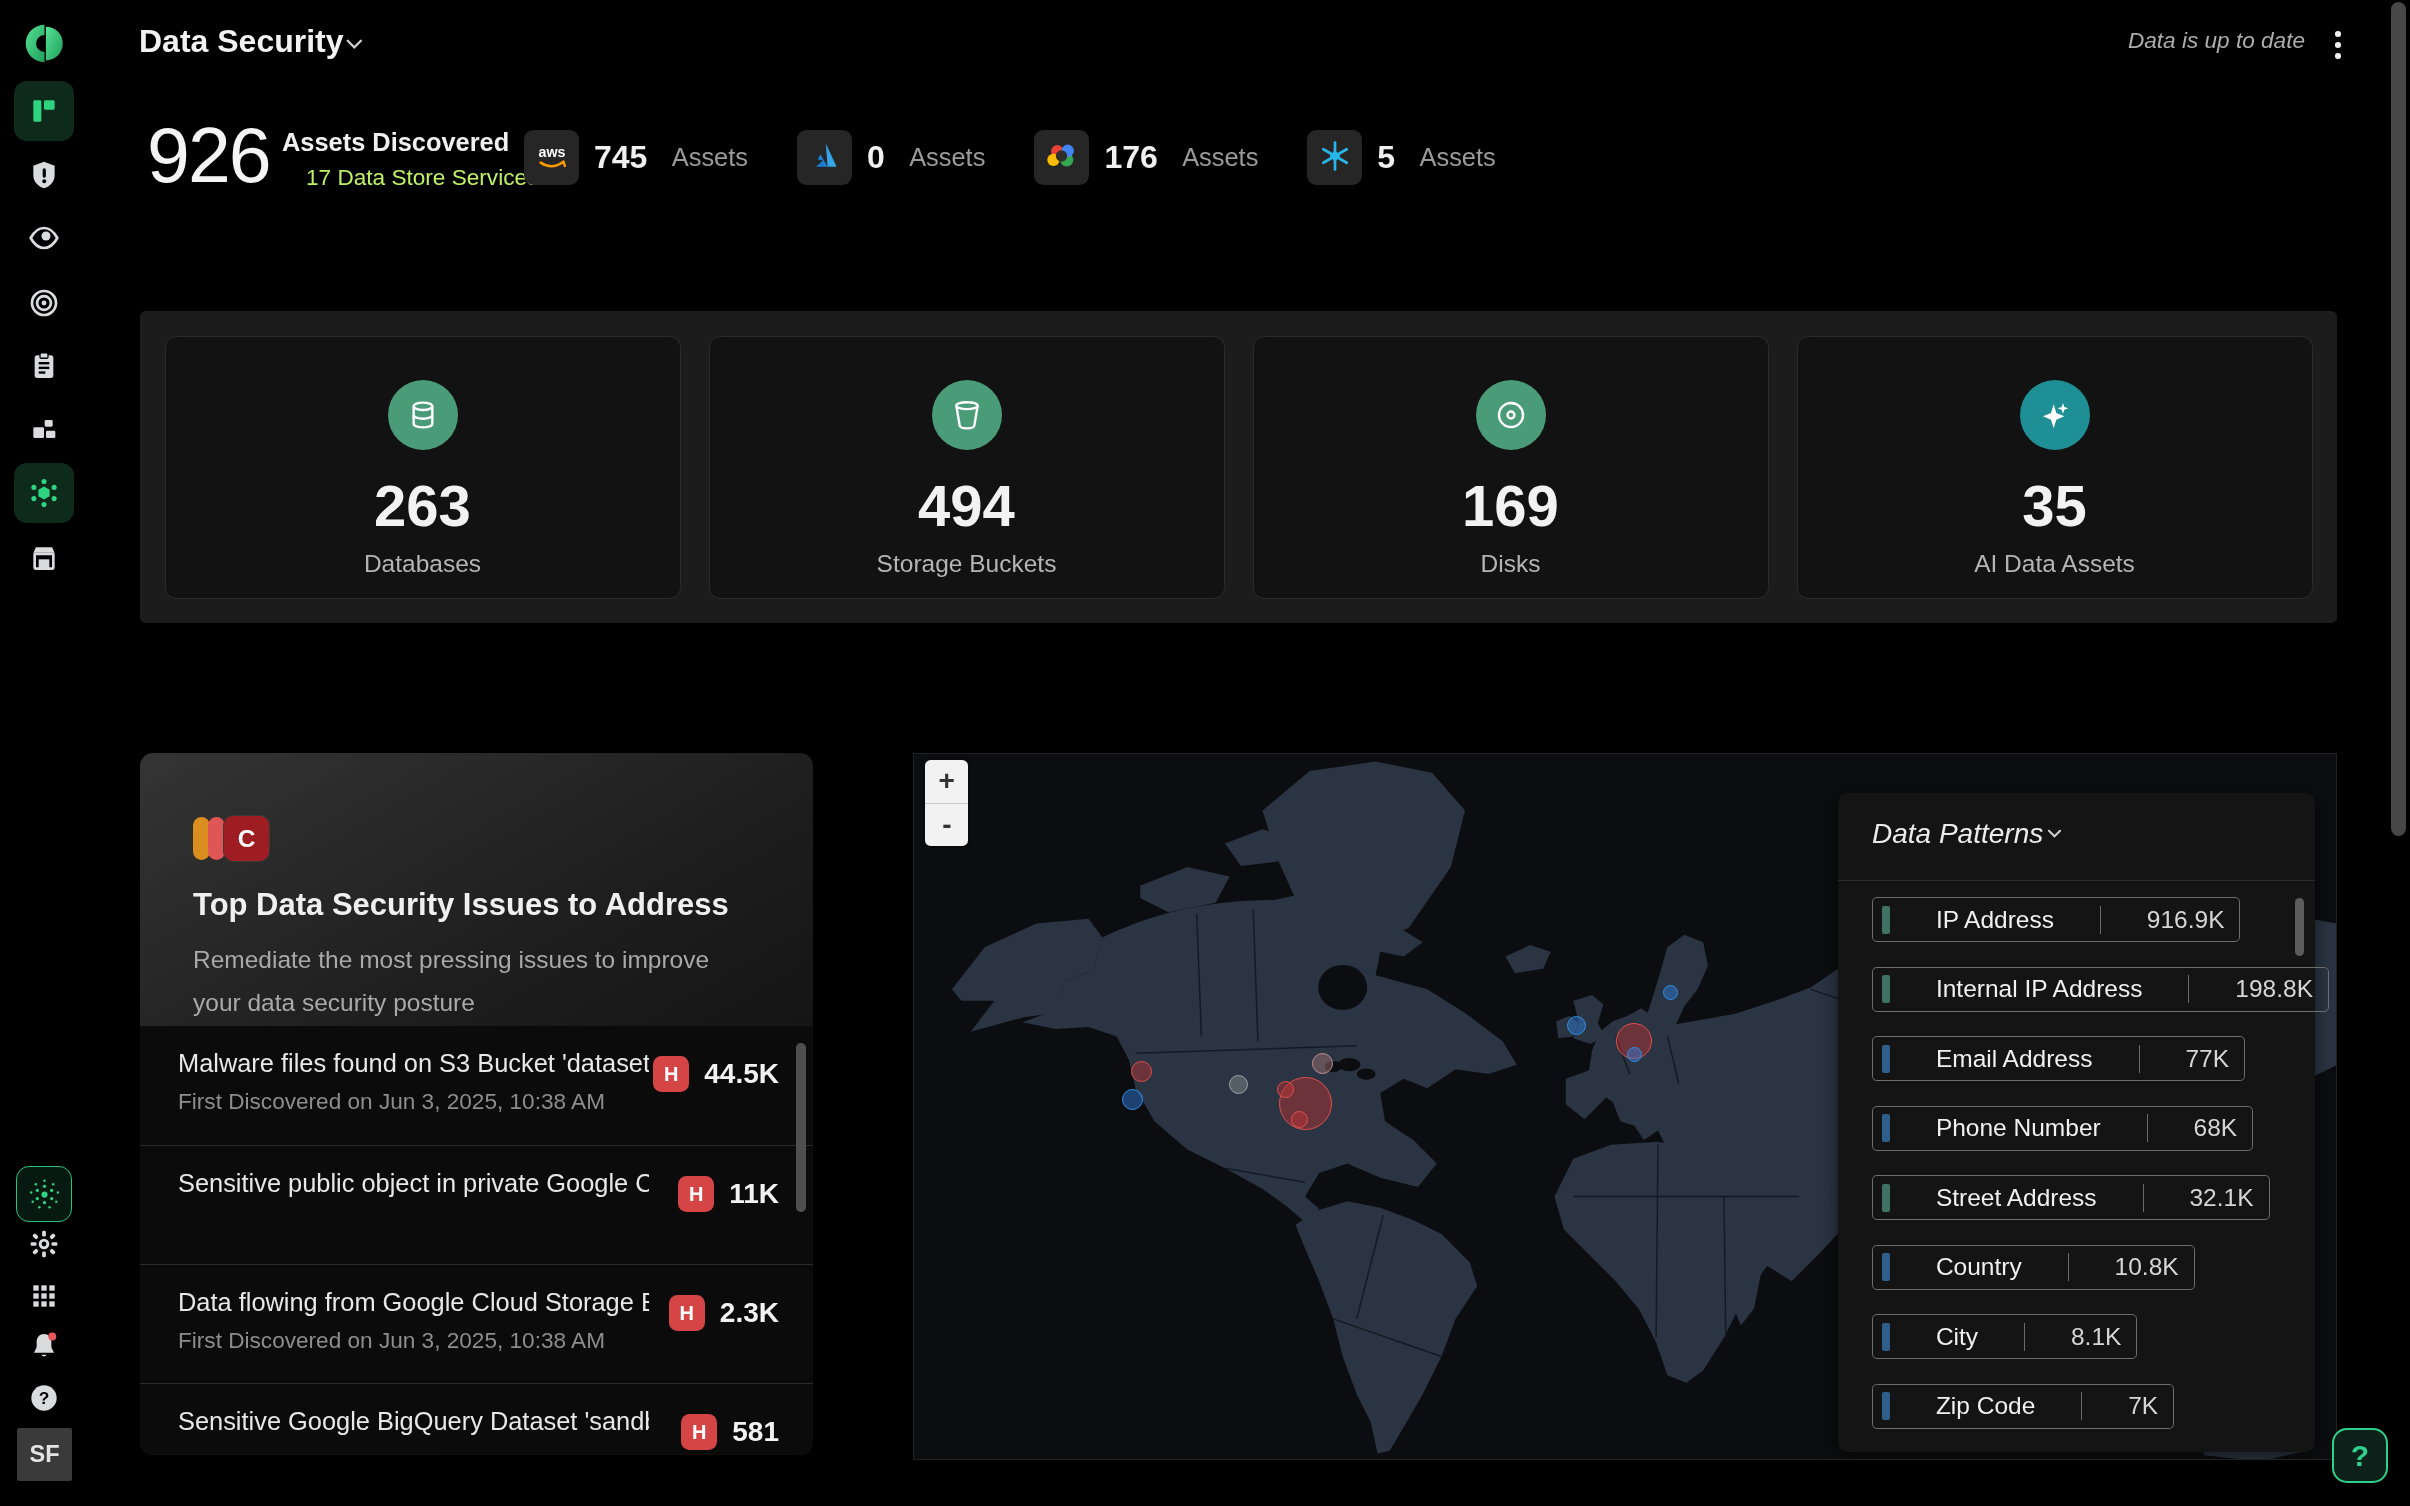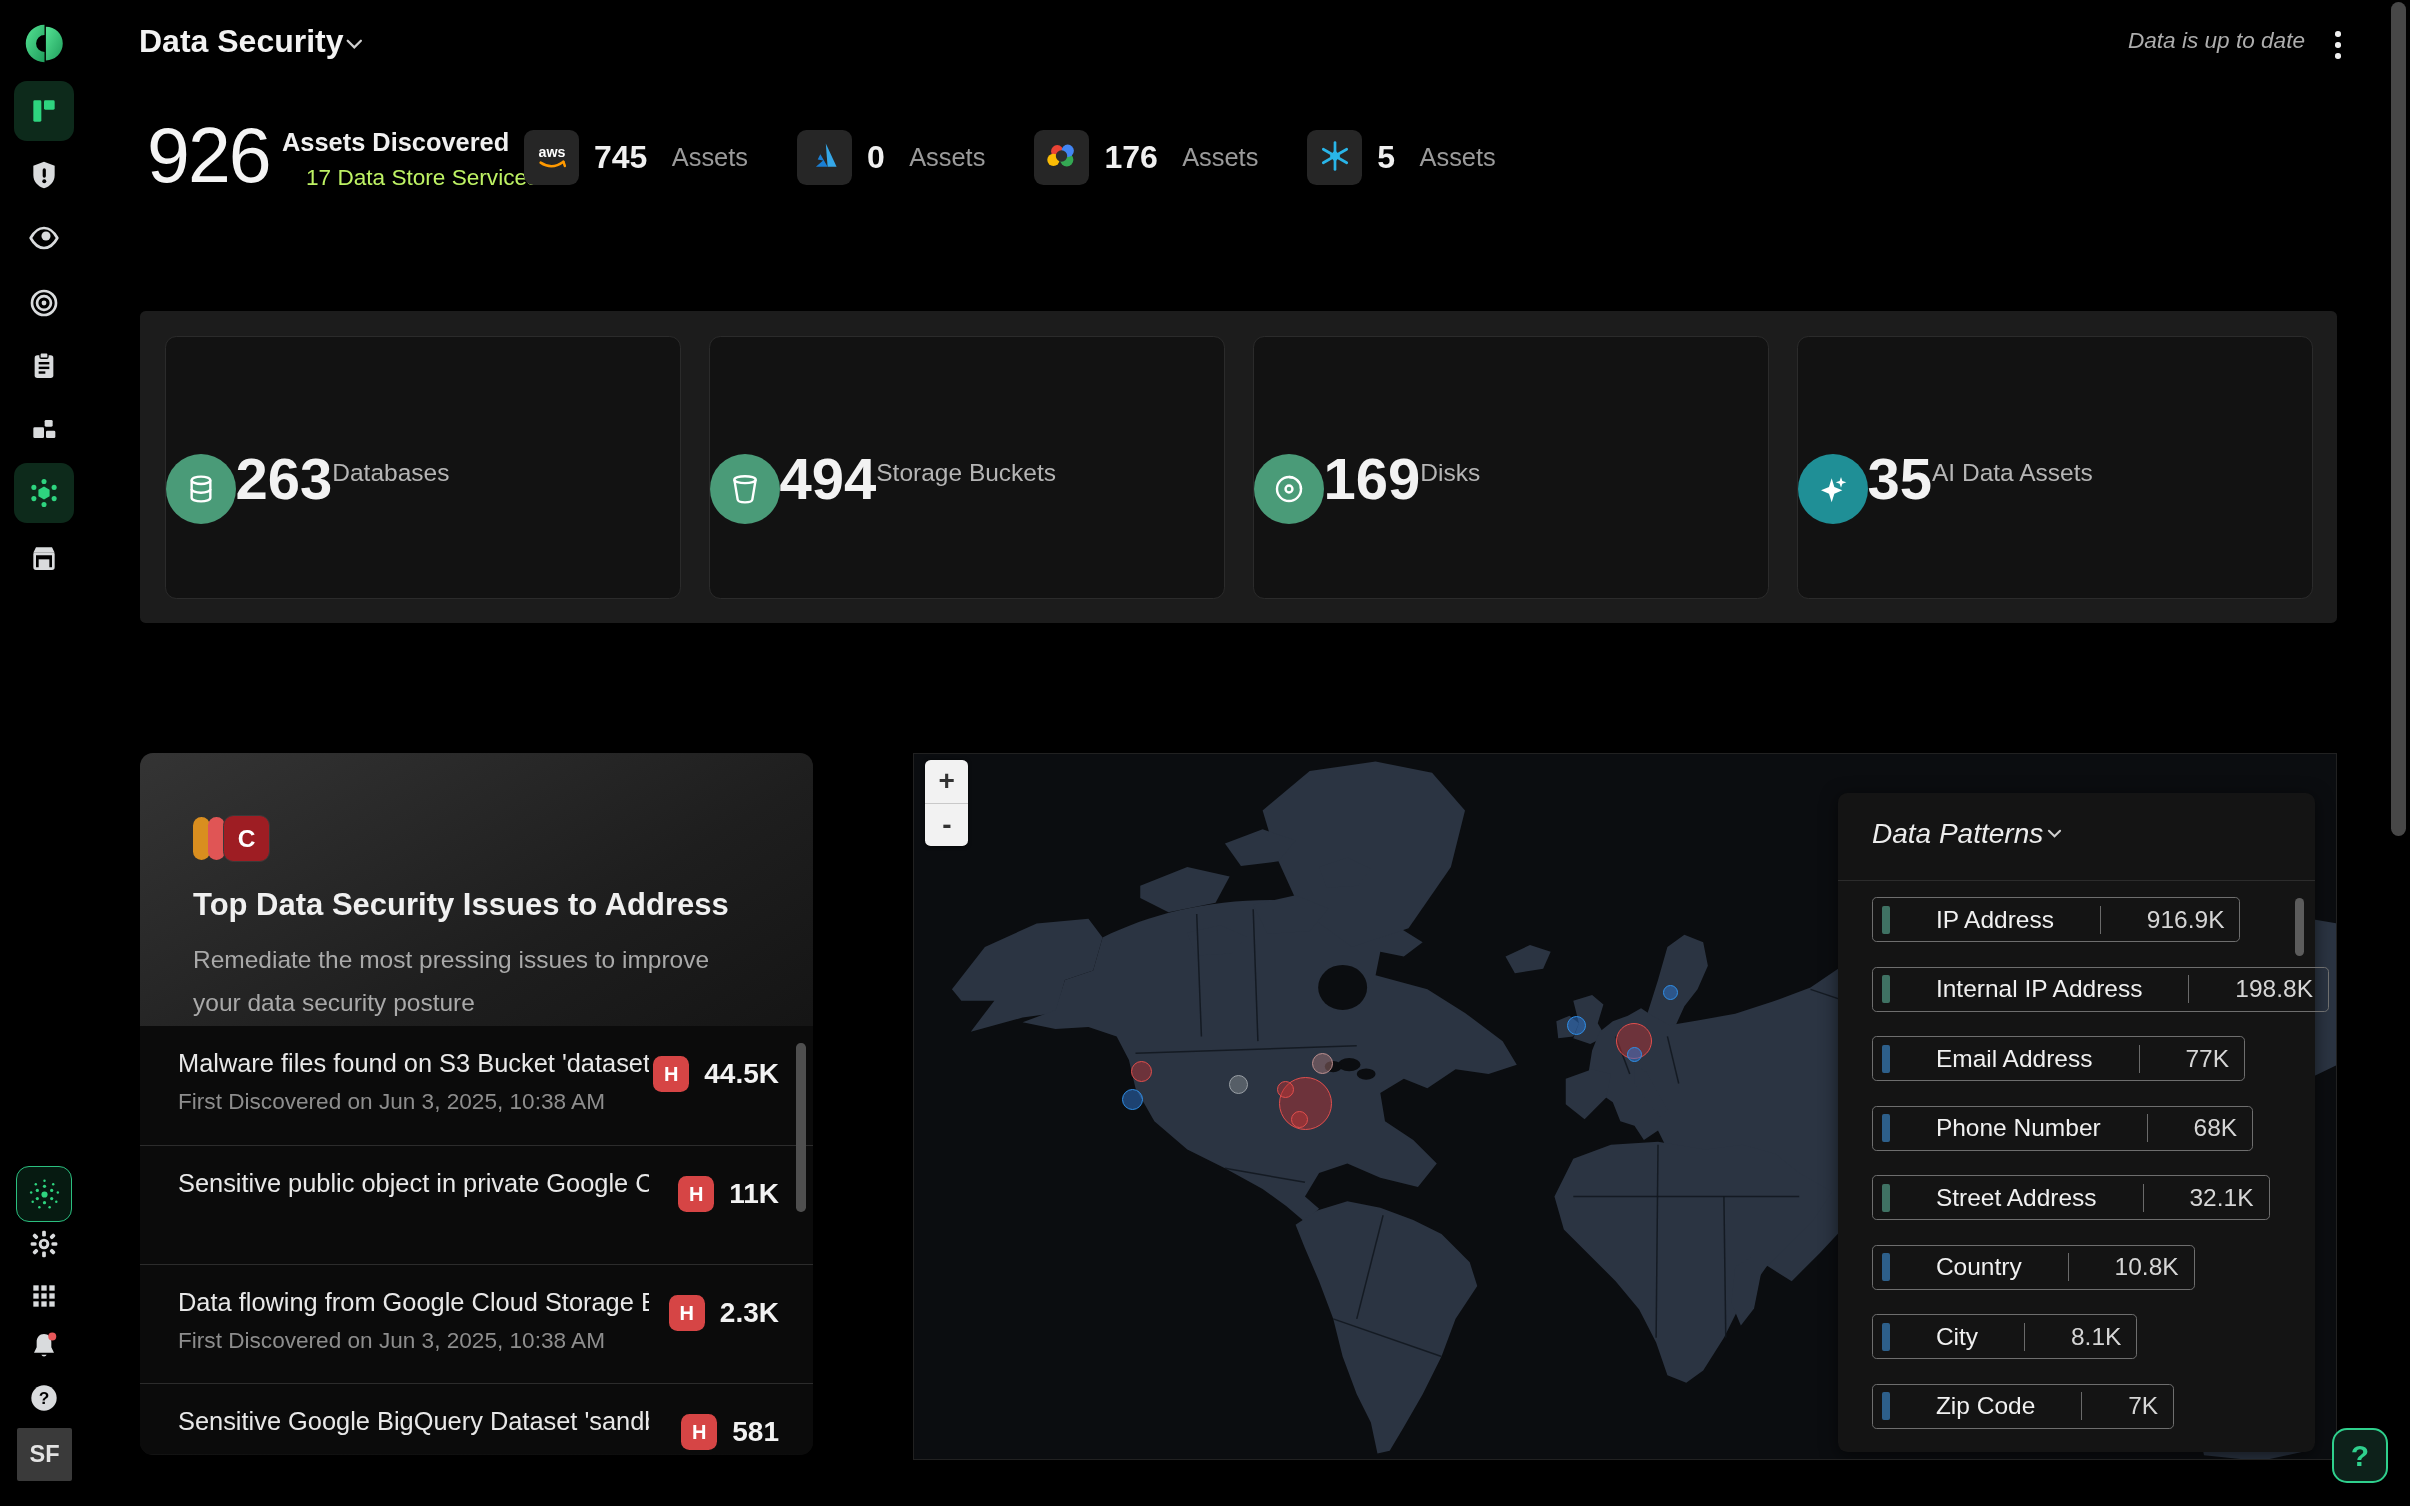--- a/index.html
+++ b/index.html
@@ -41,21 +41,21 @@
   .provider { display:flex; align-items:center; gap:15px; }
   .provider-tile { width:55px; height:55px; border-radius:9.4px; background:#262626;
     display:flex; align-items:center; justify-content:center; }
   .provider-count { font-size:32px; font-weight:600; color:#f0f0f0; }
   .provider-label { font-size:25.4px; color:#9a9a9a; margin-left:9.4px; }
 
   
   #cards-band { position:absolute; left:140px; top:311px; width:2197px; height:312px;
     background:#1c1c1c; border-radius:5.6px; display:flex; justify-content:space-between; padding:24.5px; }
   .stat-card { width:516px; height:263px; background:#121212; border:0.9px solid #2b2b2b; border-radius:11.3px;
-    display:flex; flex-direction:row; align-items:center; cursor:pointer; }
+    display:flex; flex-direction:column; align-items:center; cursor:pointer; }
   .card-circle { width:70px; height:70px; border-radius:50%; margin-top:43px;
     display:flex; align-items:center; justify-content:center; }
   .card-value { font-size:58px; font-weight:bold; color:#f2f2f2; margin-top:22.6px; }
   .card-label { font-size:24.5px; color:#b5b5b5; margin-top:11.3px; }
 
   
   #issues-panel { position:absolute; left:140px; top:753px; width:673px; height:702px; border-radius:13px;
     overflow:hidden; background:linear-gradient(150deg,#343434 0%, #1e1e1e 38%, #111 70%, #0c0c0c 100%); }
   .chip-stack { position:absolute; left:53px; top:62px; height:47px; }
   .chip-bar { position:absolute; top:1.9px; width:17px; height:43px; border-radius:8.5px; }

